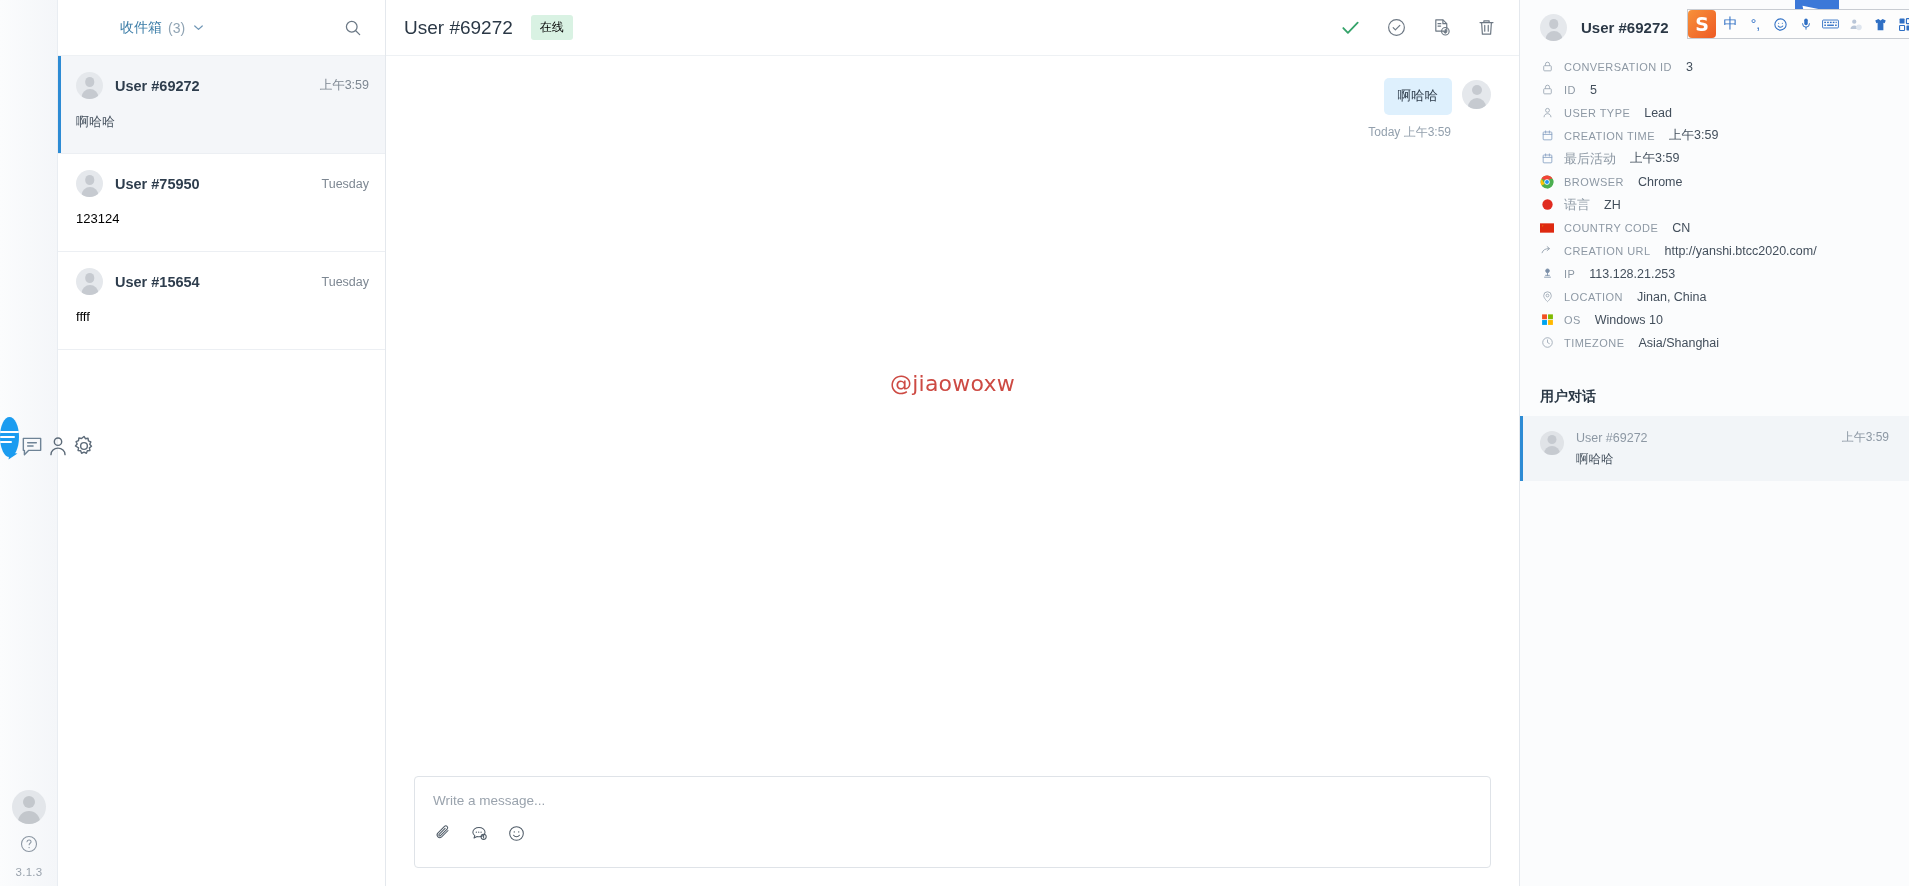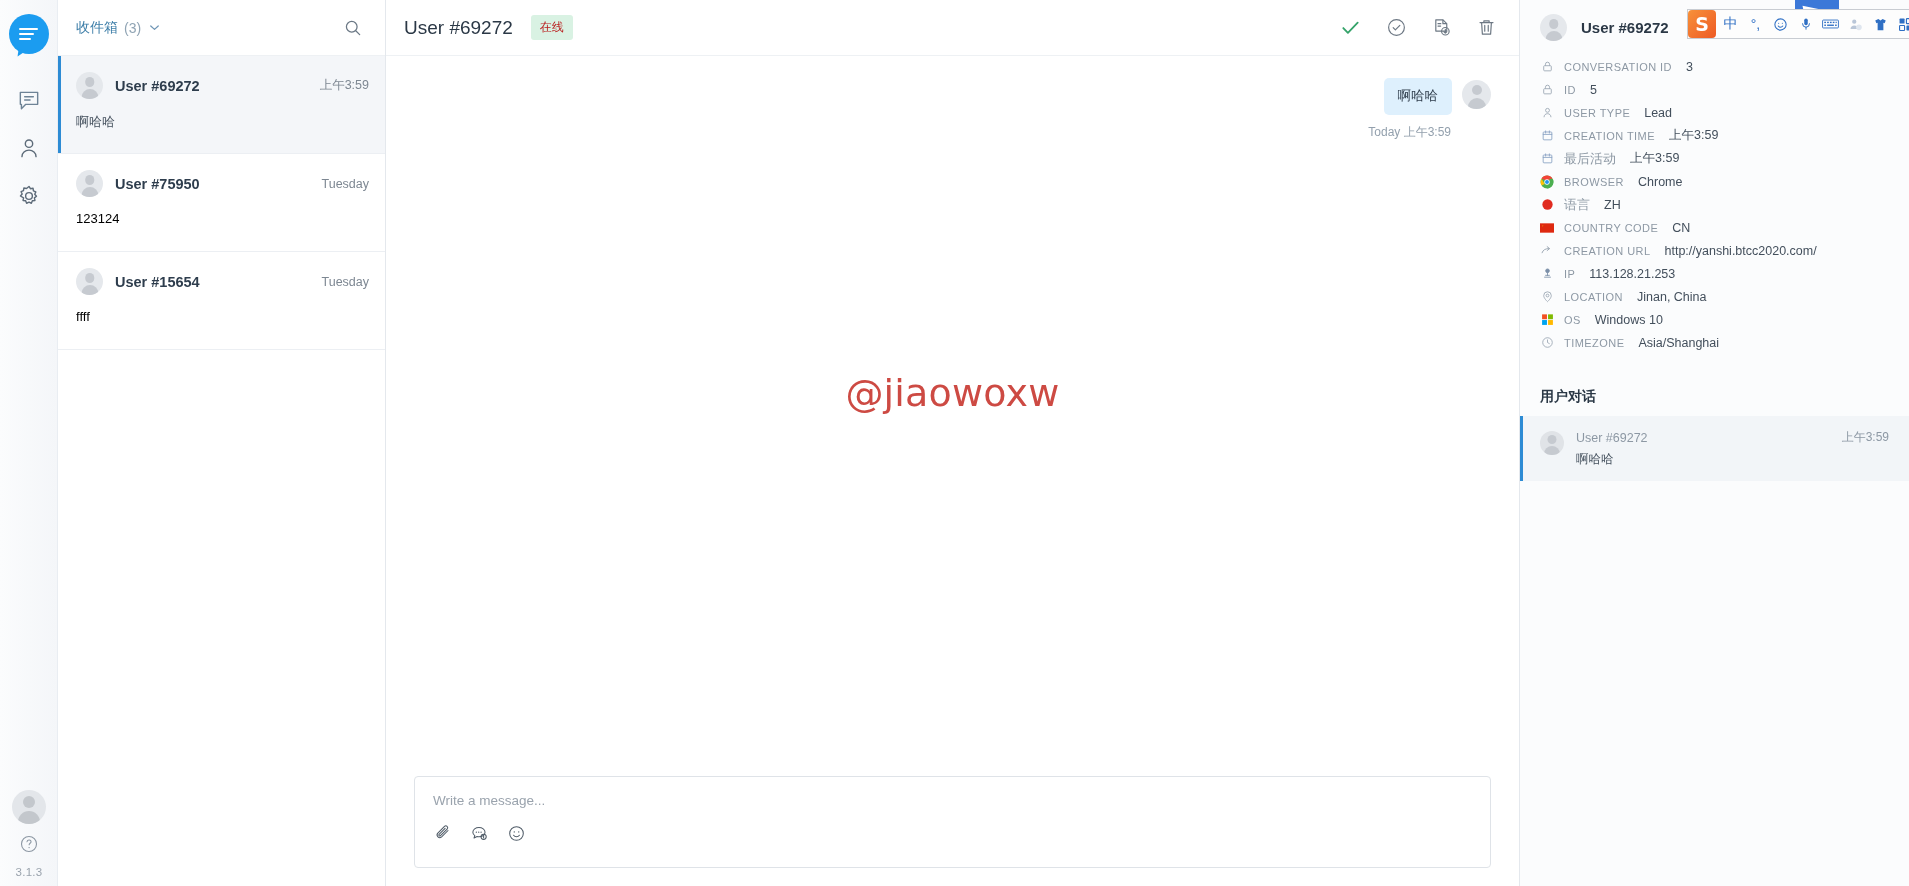--- a/index.html
+++ b/index.html
@@ -10,21 +10,21 @@
     font-family: "Liberation Sans", "DejaVu Sans", sans-serif;
     -webkit-font-smoothing: antialiased;
   }
   .app { display: flex; width: 1909px; height: 886px; position: relative; }
 
   
   .rail {
     width: 58px; flex: 0 0 58px; height: 886px;
     background: linear-gradient(to right,#fbfcfd,#f4f6f9);
     border-right: 1px solid #e9edf2;
-    display: flex; flex-direction: column; align-items: center;
+    display: flex; flex-direction: row; align-items: center;
     padding-top: 14px;
     position: relative;
   }
   .rail-logo {
     width: 40px; height: 40px; border-radius: 50%;
     background: #1b9cf0; display: flex; align-items: center; justify-content: center;
     margin-bottom: 26px; position: relative;
   }
   .rail-logo::after{
     content:""; position:absolute; left:9px; bottom:-3px;
@@ -57,21 +57,21 @@
   
   .list {
     width: 328px; flex: 0 0 328px; height: 886px;
     background: #ffffff; border-right: 1px solid #e4e8ed;
     display:flex; flex-direction:column;
   }
   .list-head {
     height: 56px; display:flex; align-items:center; justify-content:space-between;
     padding: 0 18px 0 18px; border-bottom: 1px solid #eef1f4;
   }
-  .inbox-sel { display:flex; align-items:center; gap:6px; cursor:pointer; }
+  .inbox-sel { display:flex; align-items:center; gap:6px; cursor:pointer;margin-left:44px; }
   .inbox-name { font-size: 14px; color: #3d7ea8; }
   .inbox-count { font-size: 14px; color: #90a4b4; }
   .chev { color:#6f96b5; display:flex; }
   .search-btn { color:#6b7885; cursor:pointer; display:flex; padding:4px; }
 
   .conv {
     position: relative; padding: 16px 16px 16px 18px;
     border-bottom: 1px solid #eceff3; cursor:pointer; background:#fff;
     height: 98px;
   }
@@ -95,21 +95,21 @@
 
   
   .chat { flex: 1 1 auto; height:886px; display:flex; flex-direction:column;
           background:#fff; border-right:1px solid #e4e8ed; position:relative; }
   .chat-head {
     height: 56px; display:flex; align-items:center; padding: 0 22px 0 18px;
     border-bottom: 1px solid #eef1f4;
   }
   .chat-title { font-size: 19px; color:#2b3846; }
   .badge {
-    margin-left: 18px; background:#d9f2e3; color:#b91c1c;
+    margin-left: 18px; background:#d9f2e3; color:#000000;
     font-size: 12px; padding: 4px 9px; border-radius: 3px;
   }
   .chat-actions { margin-left:auto; display:flex; align-items:center; gap: 24px; }
   .act { cursor:pointer; display:flex; color:#6d7884; }
   .act.ok { color:#35a36a; }
 
   .chat-body { flex:1 1 auto; position:relative; padding: 22px 28px 0 28px; overflow:hidden; }
   .msg-row { display:flex; justify-content:flex-end; align-items:flex-start; gap:10px; }
   .bubble {
     background:#def0fd; color:#2f3d4c; font-size:13.5px;
@@ -118,21 +118,21 @@
   .msg-avatar { width:29px; height:29px; border-radius:50%; background:#e5e8ec;
     position:relative; overflow:hidden; flex:0 0 29px; margin-top:2px; }
   .msg-avatar::before{content:"";position:absolute;left:50%;top:5px;transform:translateX(-50%);
     width:10px;height:10px;border-radius:50%;background:#c6cad0;}
   .msg-avatar::after{content:"";position:absolute;left:50%;top:17.5px;transform:translateX(-50%);
     width:18px;height:14px;border-radius:9px 9px 0 0;background:#c6cad0;}
   .msg-time { text-align:right; font-size:12px; color:#93a0ad; margin: 9px 40px 0 0; }
 
   .watermark {
     position:absolute; left:0; right:0; top: 315px; text-align:center;
-    font-size: 38px; color:#cd4a43; letter-spacing:.2px;
+    font-size: 22px; color:#cd4a43; letter-spacing:.2px;
     font-family:"DejaVu Sans", sans-serif; pointer-events:none;
   }
 
   .composer-wrap { padding: 0 28px 18px 28px; }
   .composer {
     border:1px solid #dfe3e8; border-radius:4px; background:#fff;
     padding: 16px 18px 10px 18px; height: 92px;
   }
   .composer-ph { font-size:13.5px; color:#9aa3ad; }
   .composer-tools { display:flex; gap: 18px; margin-top: 16px; color:#4f5b67; }

